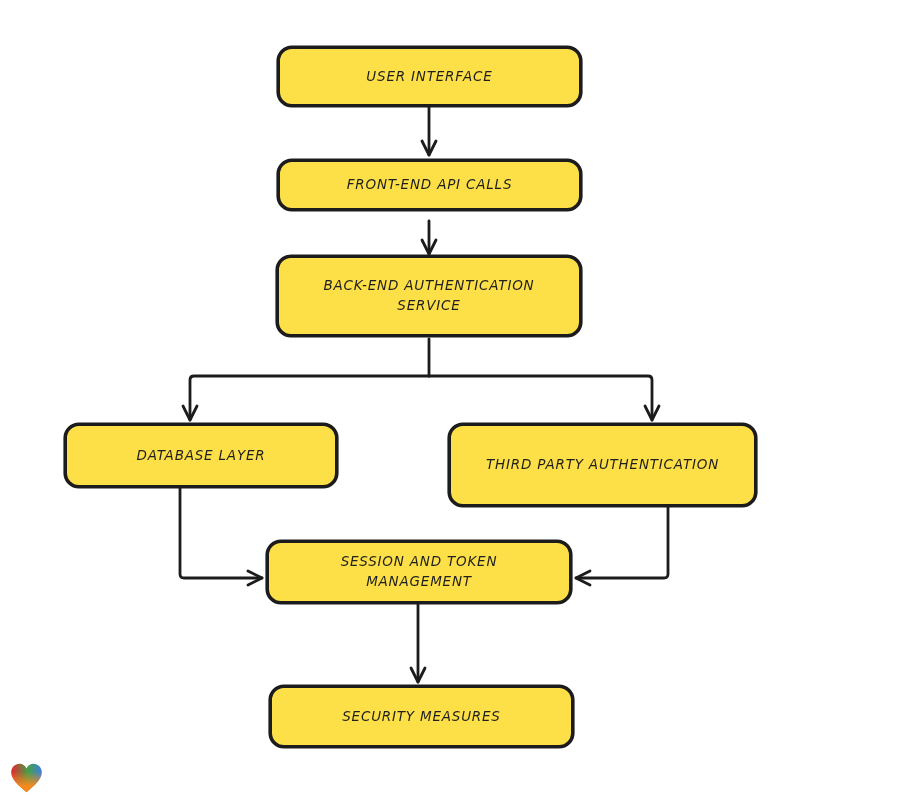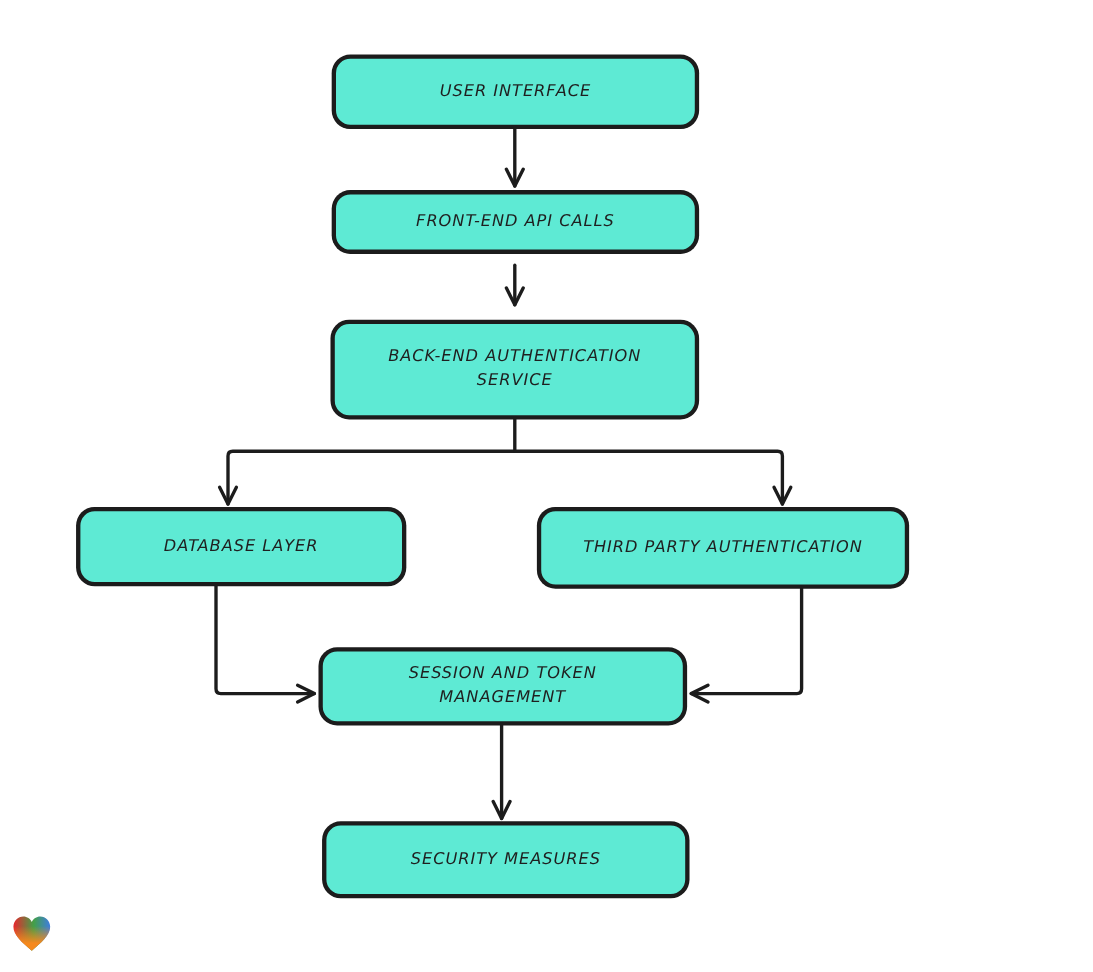--- a/index.html
+++ b/index.html
@@ -25,21 +25,21 @@
   .edges path {
     fill: none;
     stroke: #1c1c1c;
     stroke-width: 2.8;
     stroke-linecap: round;
     stroke-linejoin: round;
   }
   .node {
     position: absolute;
     box-sizing: border-box;
-    background: #5eead4;
+    background: #fde047;
     border: 3px solid #1c1c1c;
     border-radius: 15px;
     box-shadow: 0 0 0 0.6px #1c1c1c;
     display: flex;
     align-items: center;
     justify-content: center;
     text-align: center;
   }
   .node-label {
     font-family: "DejaVu Sans", sans-serif;
@@ -105,30 +105,30 @@
   </svg>
 
   <div class="node" style="left:277px; top:46px; width:305px; height:61px;">
     <span class="node-label">USER INTERFACE</span>
   </div>
 
   <div class="node" style="left:277px; top:159px; width:305px; height:52px;">
     <span class="node-label">FRONT-END API CALLS</span>
   </div>
 
-  <div class="node" style="left:276px; top:267px; width:306px; height:82px;">
+  <div class="node" style="left:276px; top:255px; width:306px; height:82px;">
     <span class="node-label">BACK-END AUTHENTICATION
 SERVICE</span>
   </div>
 
   <div class="node" style="left:64px; top:423px; width:274px; height:65px;">
     <span class="node-label">DATABASE LAYER</span>
   </div>
 
-  <div class="node" style="left:448px; top:423px; width:309px; height:67px;">
+  <div class="node" style="left:448px; top:423px; width:309px; height:84px;">
     <span class="node-label">THIRD PARTY AUTHENTICATION</span>
   </div>
 
   <div class="node" style="left:266px; top:540px; width:306px; height:64px;">
     <span class="node-label">SESSION AND TOKEN
 MANAGEMENT</span>
   </div>
 
   <div class="node" style="left:269px; top:685px; width:305px; height:63px;">
     <span class="node-label">SECURITY MEASURES</span>

